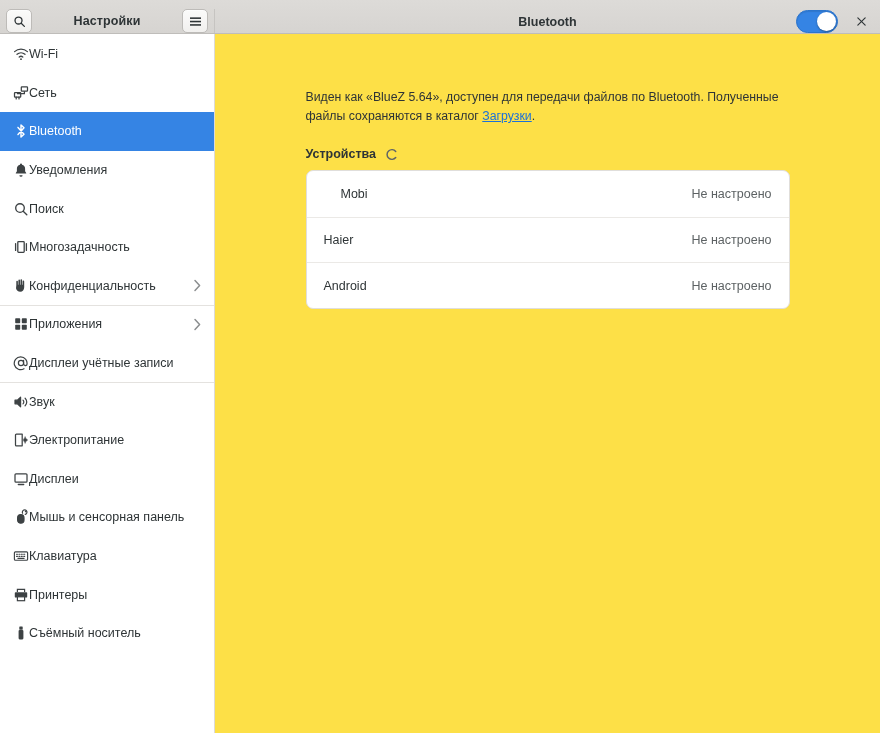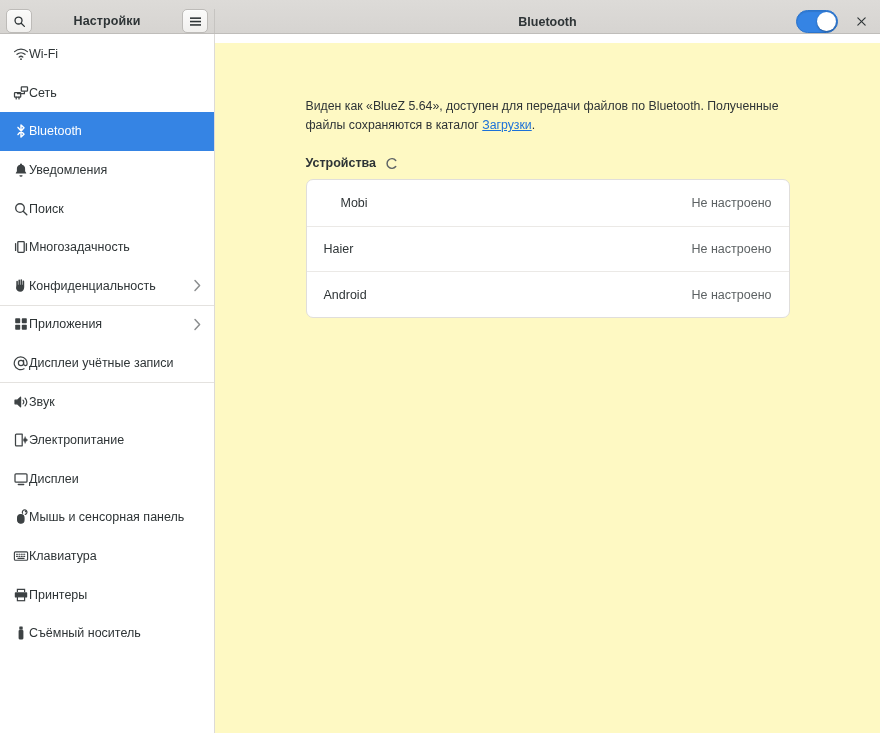--- a/index.html
+++ b/index.html
@@ -185,24 +185,23 @@
 
   .nav-chevron {
     color: #8b8e8f;
     display: flex;
     align-items: center;
   }
 
   
   .content {
     flex: 1;
-    background: #fef9c3;
+    background: #fde047;
     overflow: hidden;
     padding: 54px 0 0 0;
-    margin-top: 9px;
   }
 
   .content-inner {
     width: 484px;
     margin: 0 auto;
   }
 
   .desc {
     font-size: 12.3px;
     line-height: 1.55;

